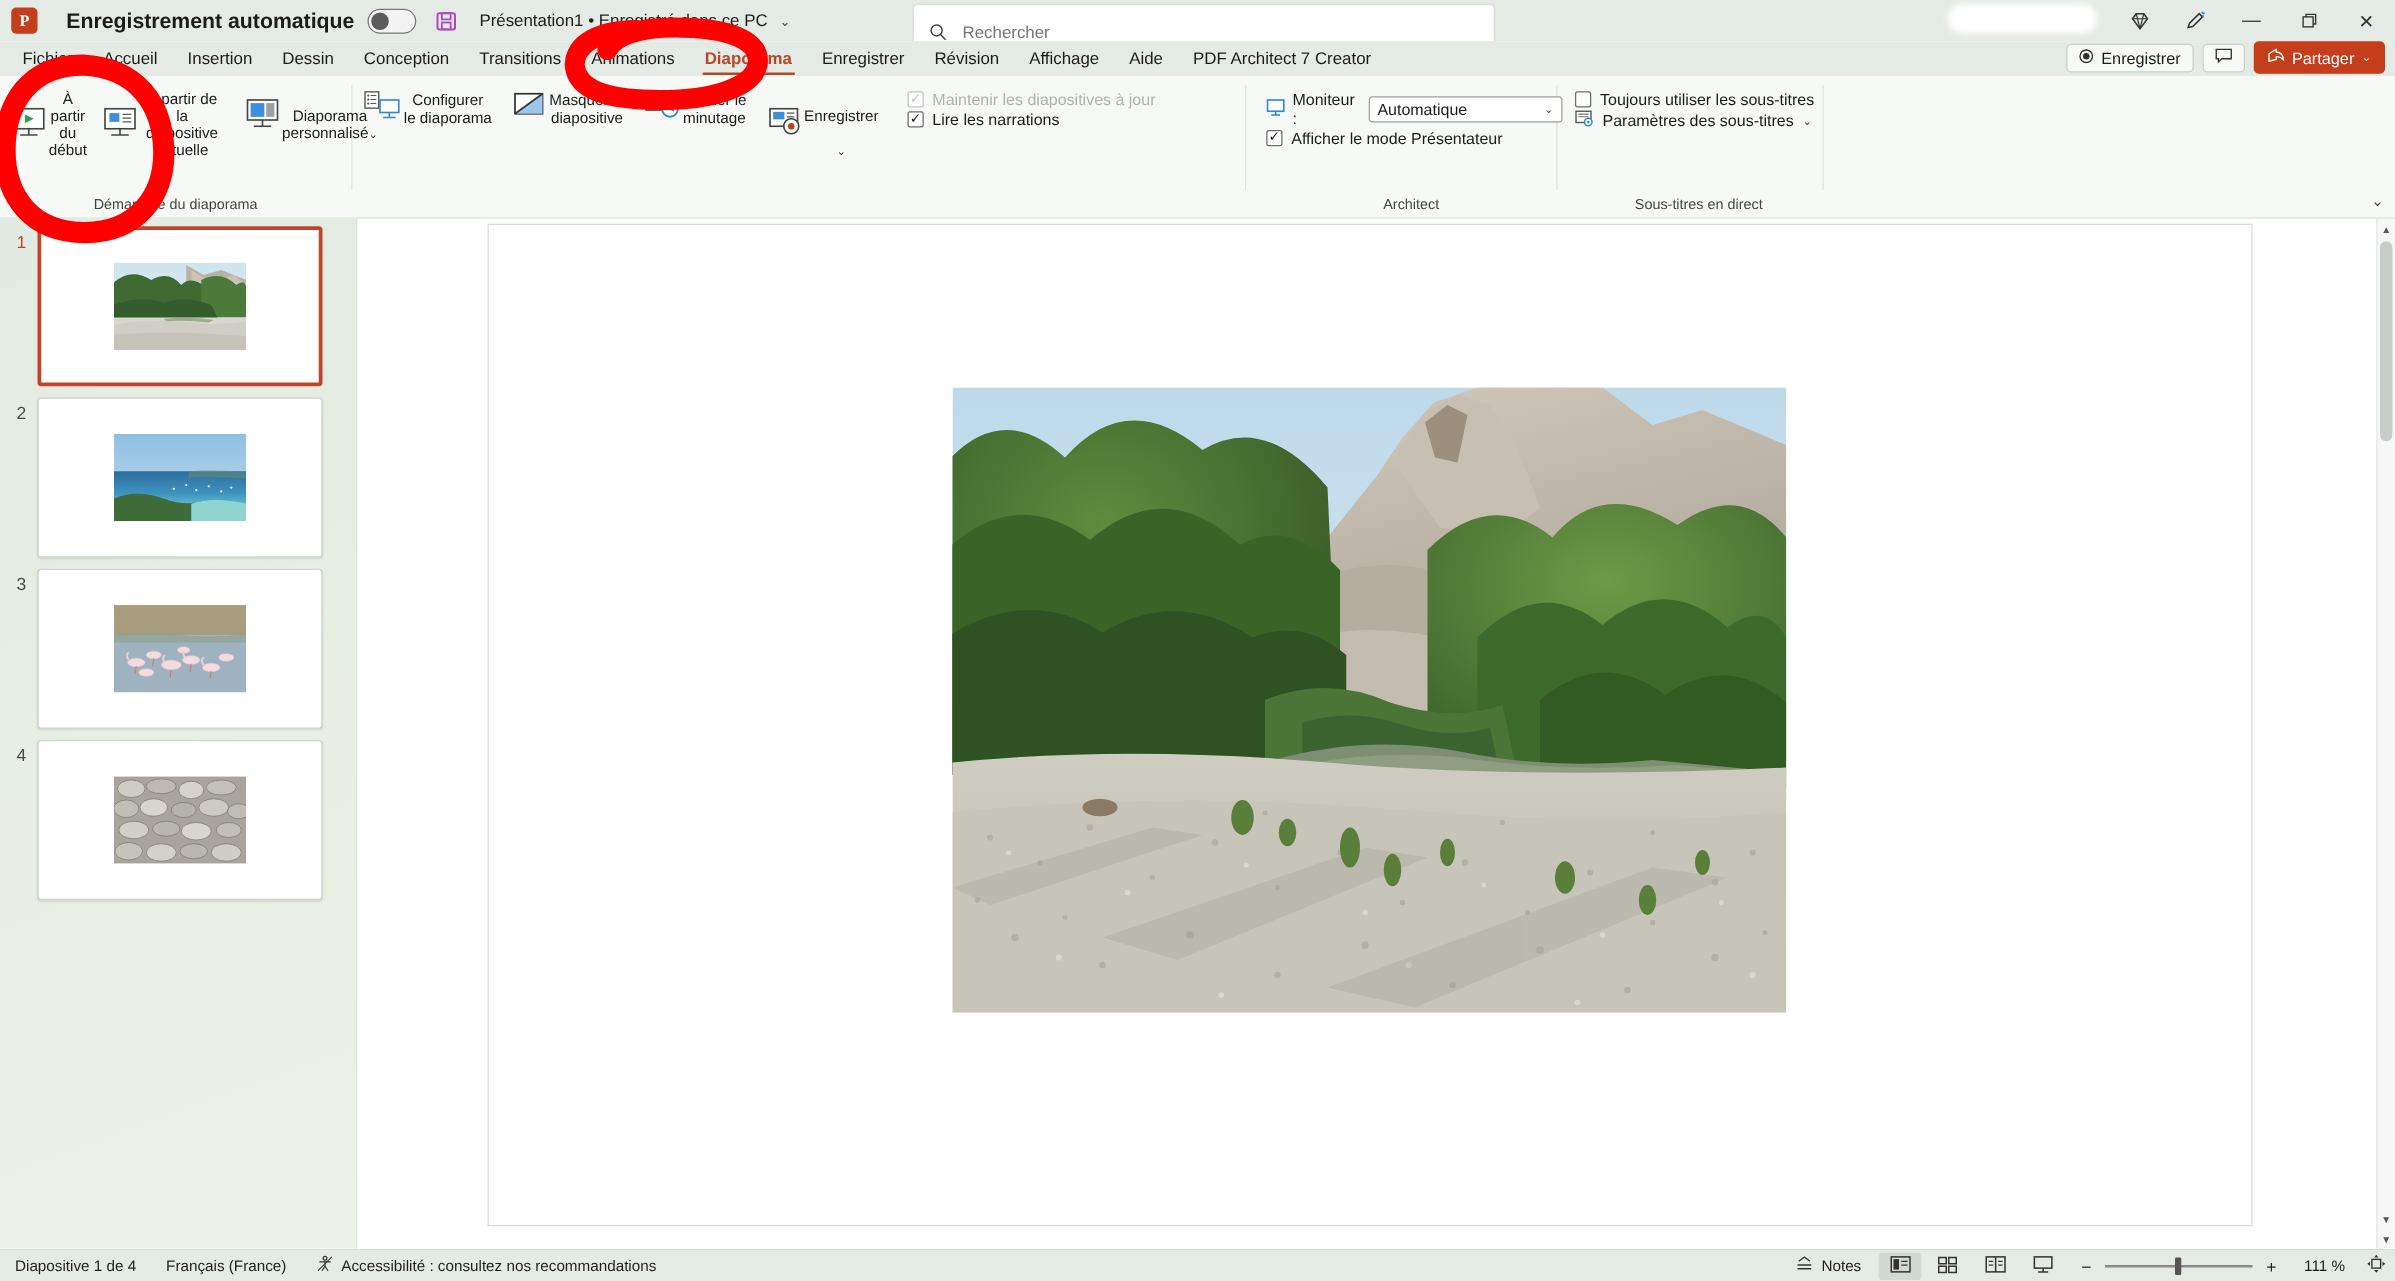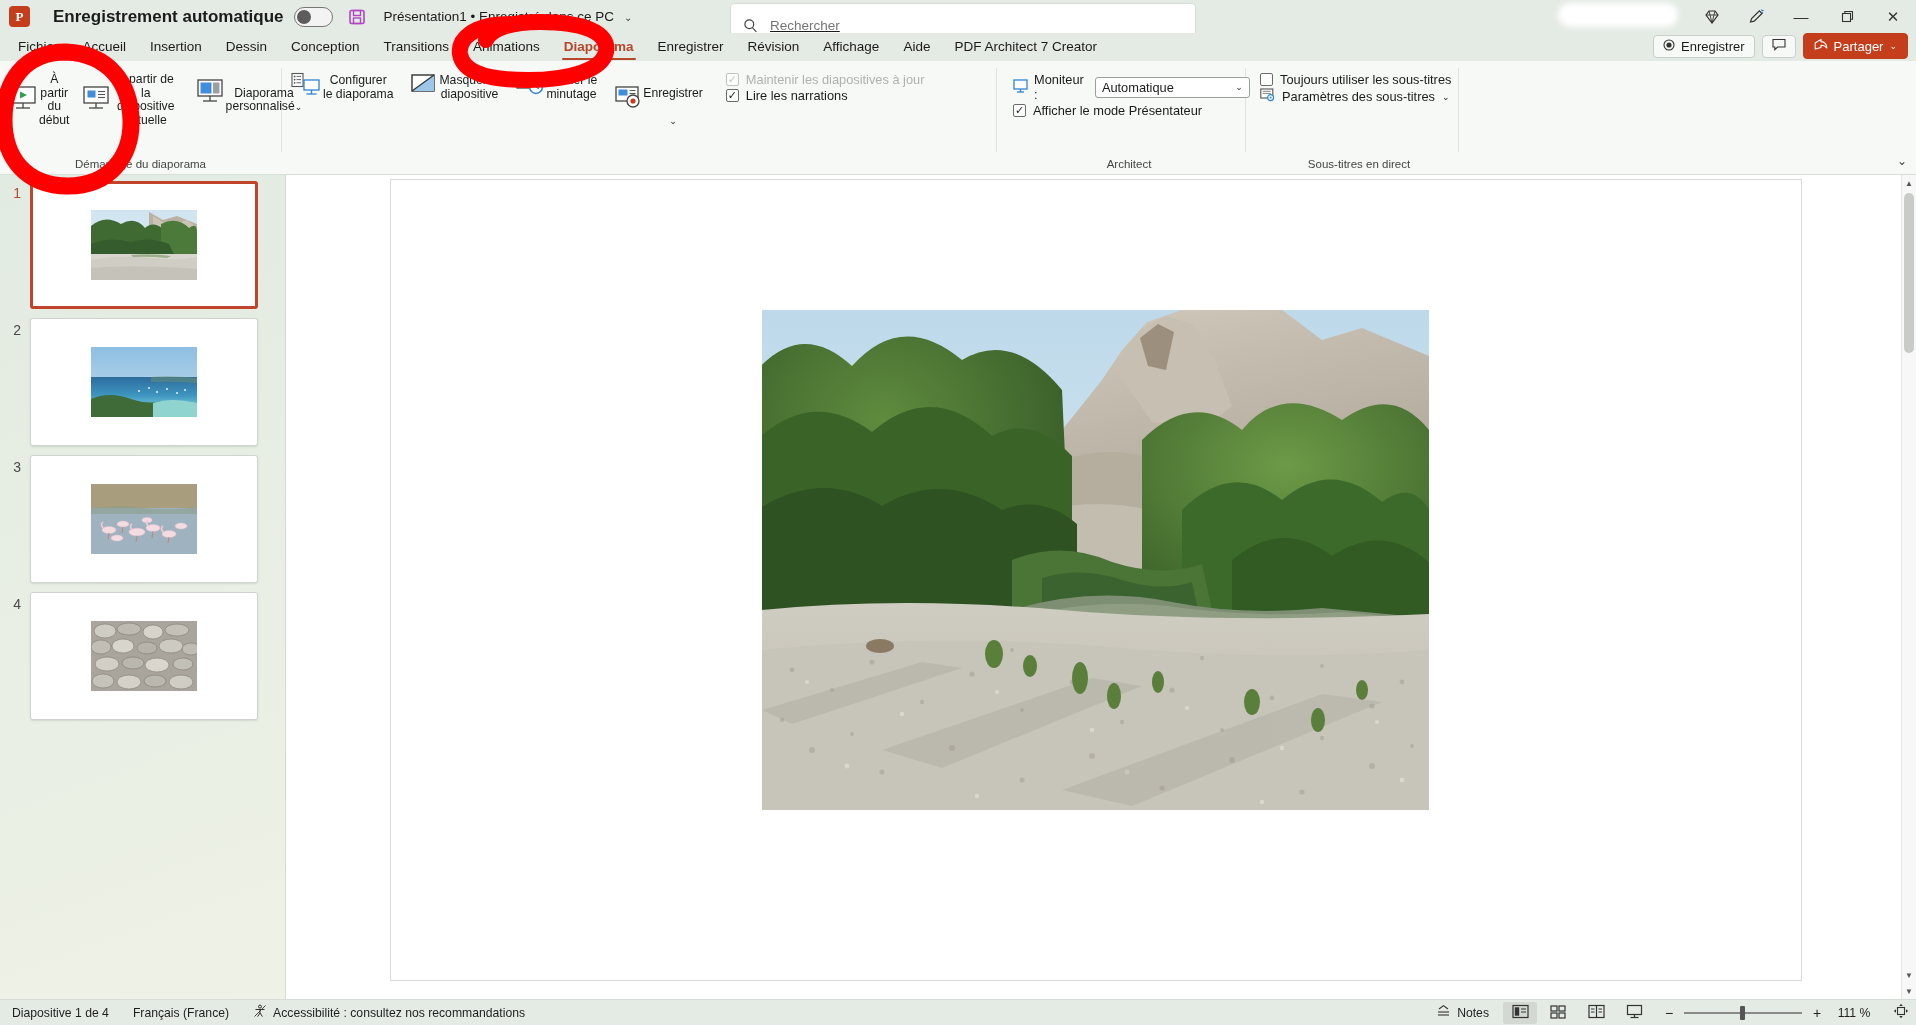--- a/index.html
+++ b/index.html
@@ -30,21 +30,21 @@
   }
   .toggle .knob {
     position:absolute; left:2px; top:2px; width:14px; height:14px; border-radius:50%;
     background:#5c5c5c;
   }
   .save-icon { margin-left:14px; width:20px; height:20px; position:relative; cursor:pointer; }
   .save-icon svg { display:block; }
   .doc-title { margin-left:17px; font-size:13.5px; color:#1b1b1b; white-space:nowrap; }
   .doc-title .chev { margin-left:6px; font-size:10px; color:#444; }
 
-  .searchwrap { position:absolute; left:730px; top:3px; width:466px; height:45px;text-decoration:underline; }
+  .searchwrap { position:absolute; left:730px; top:3px; width:466px; height:45px; }
   .searchbox {
     width:100%; height:100%; background:#fff; border:1px solid #d6dcd6; border-radius:4px;
     display:flex; align-items:center; padding-left:12px;
   }
   .searchbox .mag { width:15px; height:15px; flex:0 0 15px; }
   .searchbox input {
     border:none; outline:none; background:transparent; margin-left:12px; font-size:13.5px;
     color:#5a5a5a; font-family:"Liberation Sans", sans-serif; width:90%;
   }
   .titlebar-right { position:absolute; right:0; top:0; height:33px; display:flex; align-items:center; }
@@ -187,21 +187,21 @@
   .sb-right { margin-left:auto; display:flex; align-items:center; }
   .viewbtn {
     width:34px; height:22px; display:flex; align-items:center; justify-content:center; cursor:pointer;
     border-radius:3px; margin:0 2px;
   }
   .viewbtn.active { background:#d2d8d2; }
   .zoomctl { display:flex; align-items:center; gap:9px; padding:0 10px; }
   .zoomctl .minus, .zoomctl .plus { cursor:pointer; font-size:14px; color:#222; width:12px; text-align:center; }
   .track { width:118px; height:2px; background:#8a8a8a; position:relative; cursor:pointer; }
   .track .knob2 { position:absolute; left:56px; top:-6px; width:5px; height:14px; background:#555; border-radius:1px; }
-  .zoomval { width:44px; text-align:center; font-size:12.2px; }
+  .zoomval { width:44px; text-align:right; font-size:12.2px; }
   .fitbtn { width:30px; display:flex; align-items:center; justify-content:center; cursor:pointer; }
 
   
   .annot { position:absolute; left:0; top:0; width:1916px; height:1025px; pointer-events:none; z-index:50; }
 </style>
 </head>
 <body>
 
 <div class="app">
 

